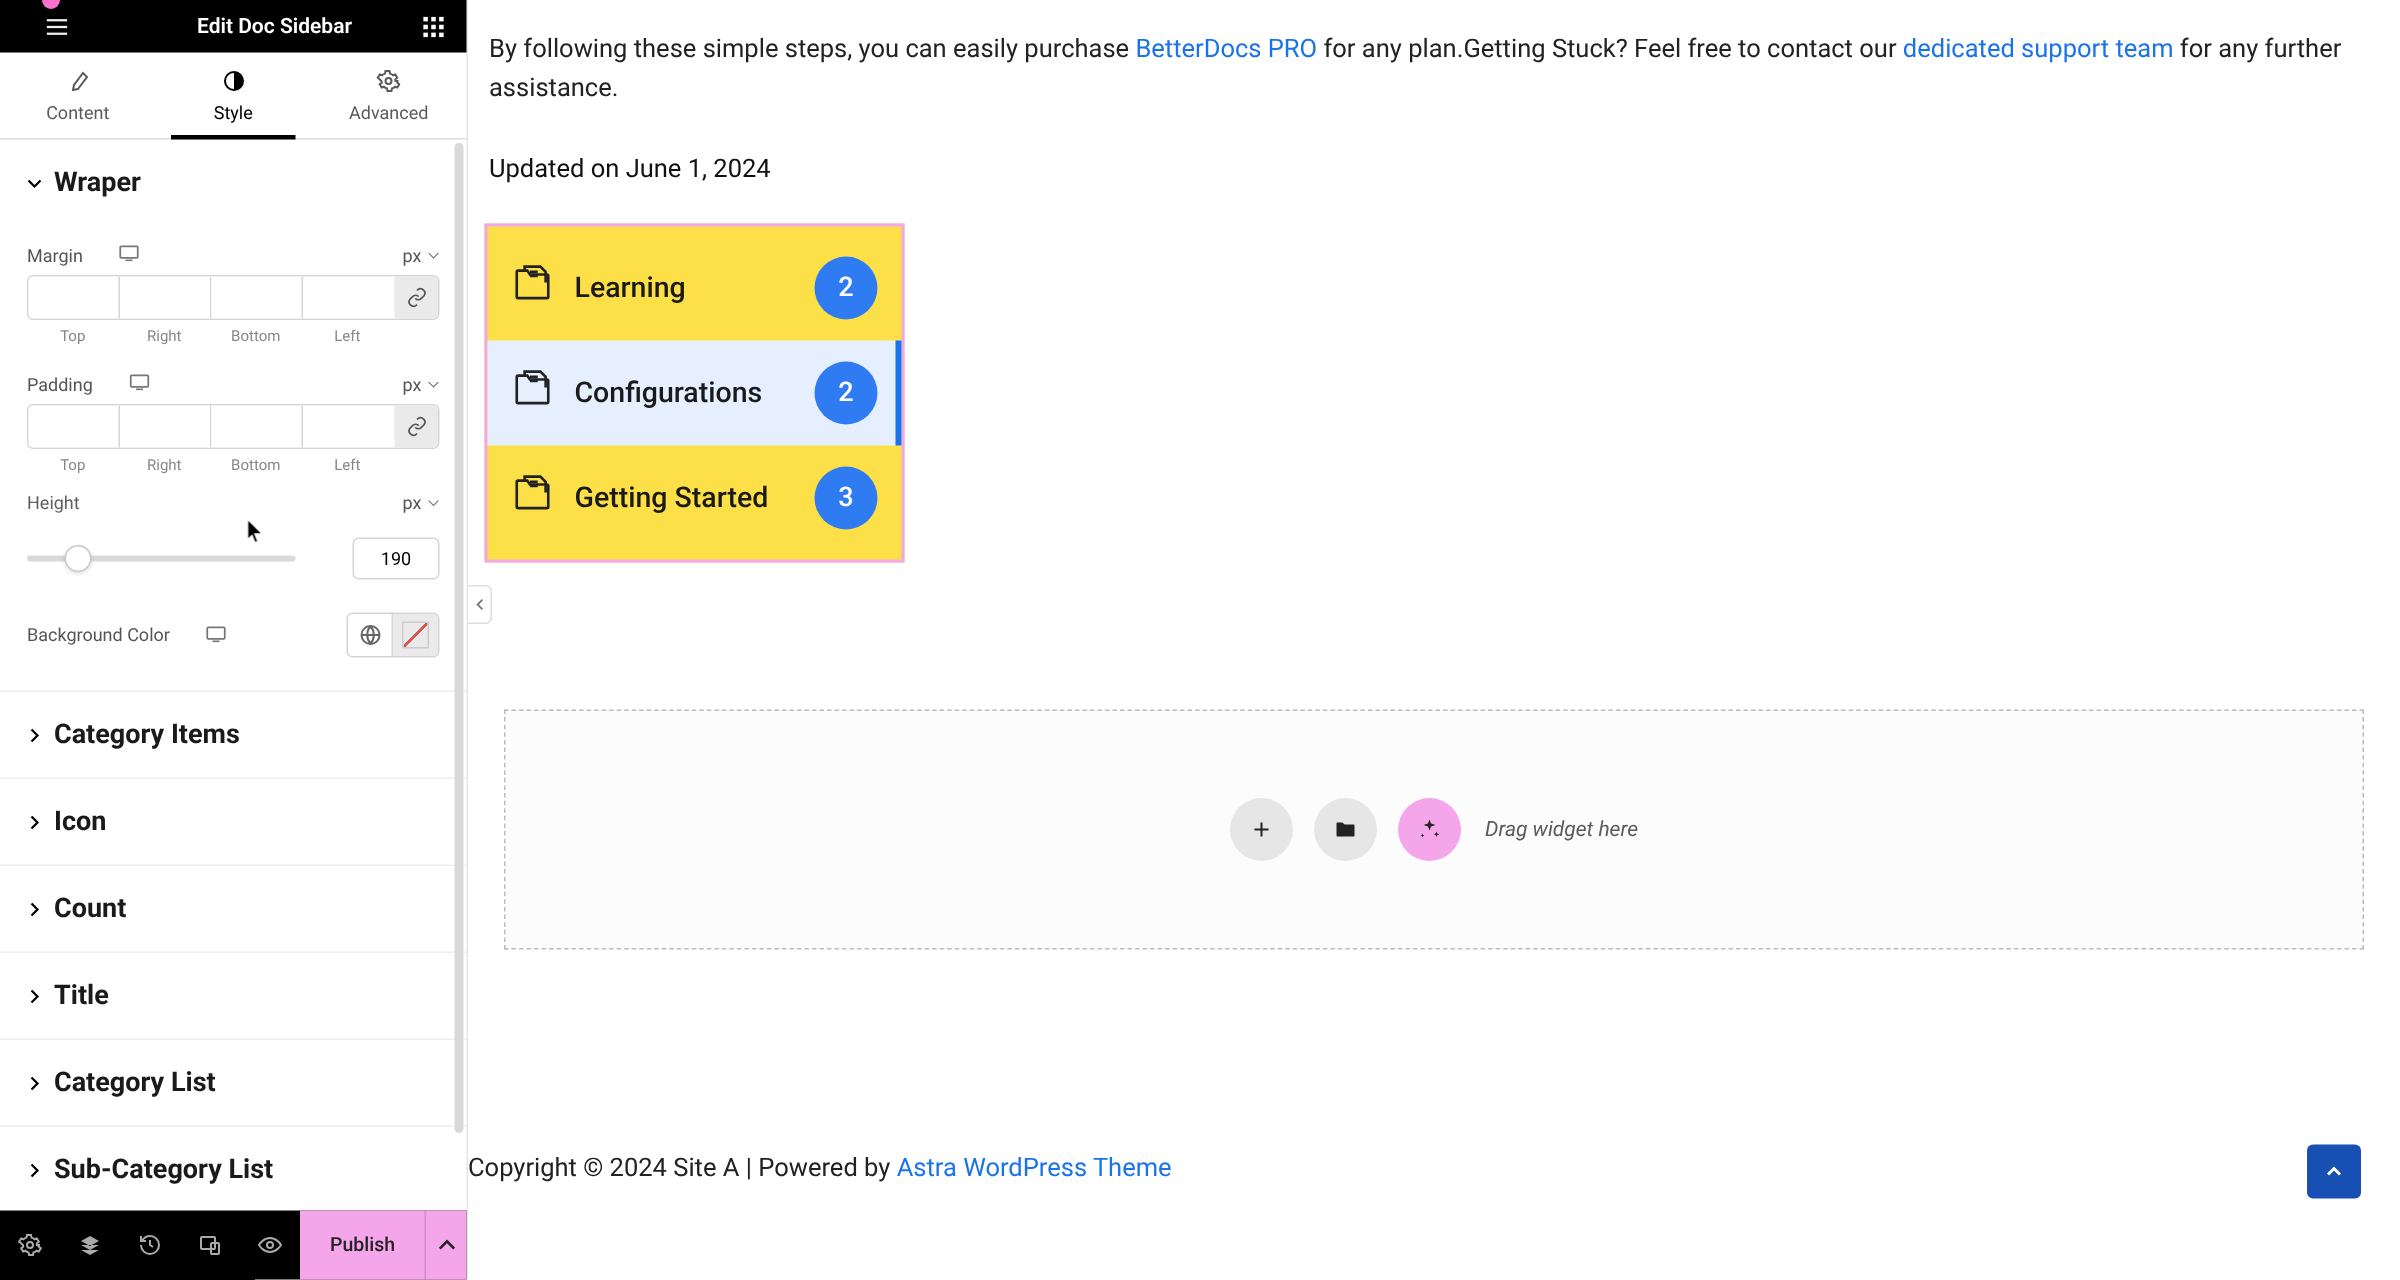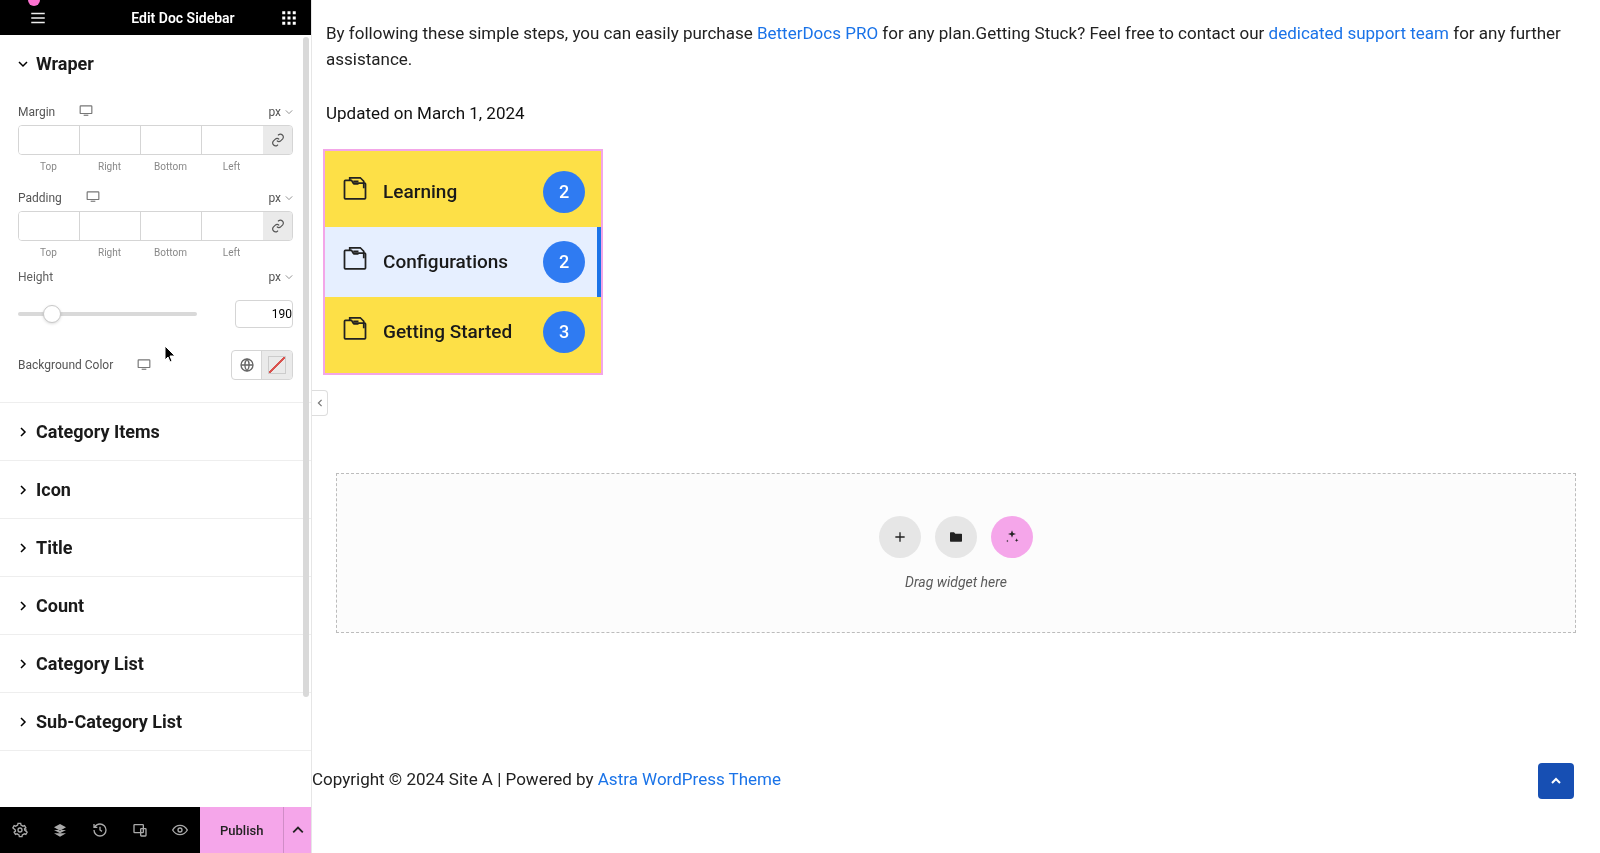--- a/index.html
+++ b/index.html
@@ -35,21 +35,21 @@
 .four-inputs { display: flex; border: 1px solid #d5d5d5; border-radius: 4px; overflow: hidden; }
 .four-inputs input { width: 61px; height: 28px; border: none; border-right: 1px solid #d5d5d5; font-size: 12px; text-align: center; outline: none; }
 .link-btn { width: 32px; display: flex; align-items: center; justify-content: center; background: #eaeaea; }
 .link-btn svg { width: 14px; height: 14px; color: #555; }
 .side-labels { display: flex; margin-top: 6px; font-size: 10px; color: #888; }
 .side-labels span { width: 61px; text-align: center; }
 
 .slider-row { display: flex; align-items: center; gap: 10px; margin-top: 16px; }
 .slider-track { flex: 1; height: 4px; background: #d9d9d9; border-radius: 2px; position: relative; }
 .slider-thumb { position: absolute; top: 50%; transform: translate(-50%, -50%); width: 18px; height: 18px; border-radius: 50%; background: #fff; border: 1px solid #c8c8c8; box-shadow: 0 1px 3px rgba(0,0,0,.15); }
-.slider-value { width: 58px; height: 28px; border: 1px solid #d5d5d5; border-radius: 4px; text-align: right; font-size: 12px; margin-left: 28px; }
+.slider-value { width: 58px; height: 28px; border: 1px solid #d5d5d5; border-radius: 4px; text-align: center; font-size: 12px; margin-left: 28px; }
 
 .bg-color-row { display: flex; align-items: center; justify-content: space-between; margin-top: 22px; }
 .bg-controls { display: flex; border: 1px solid #d5d5d5; border-radius: 4px; overflow: hidden; }
 .bg-controls > div { width: 30px; height: 28px; display: flex; align-items: center; justify-content: center; border-right: 1px solid #d5d5d5; }
 .bg-controls > div:last-child { border-right: none; background: #eaeaea; }
 .none-swatch { width: 18px; height: 18px; border: 1px solid #ccc; background: linear-gradient(to top left, transparent 45%, #d9534f 45%, #d9534f 55%, transparent 55%); }
 
 .sidebar-footer { height: 46px; background: #000; display: flex; align-items: center; }
 .footer-btns { flex: 1; display: flex; }
 .footer-btns > div { width: 40px; height: 46px; display: flex; align-items: center; justify-content: center; color: #aaa; }
@@ -65,21 +65,21 @@
 .text-block a { color: #1a73e8; text-decoration: none; }
 .updated { padding: 30px 14px 0; font-size: 17px; color: #111; }
 .doc-sidebar-widget { margin: 26px 0 0 11px; width: 280px; border: 2px solid #f3a6e8; padding: 6px 0; background: #fde047; }
 .doc-item { display: flex; align-items: center; gap: 14px; padding: 14px 16px; position: relative; }
 .doc-item.active { background: #e6efff; }
 .doc-item.active::after { content: ""; position: absolute; right: 0; top: 0; bottom: 0; width: 4px; background: #1a73e8; }
 .doc-icon svg { width: 28px; height: 28px; stroke: #222; }
 .doc-title { flex: 1; font-size: 19px; color: #1a1a1a; font-weight: 500; }
 .doc-count { width: 42px; height: 42px; border-radius: 50%; background: #2f7bf2; color: #fff; display: flex; align-items: center; justify-content: center; font-size: 18px; font-weight: 500; }
 
-.drop-zone { margin: 98px 24px 0 24px; border: 1px dashed #bcbcbc; height: 160px; display: flex; flex-direction: column; align-items: center; justify-content: center; gap: 16px; background: #fcfcfc; }
+.drop-zone { margin: 98px 24px 0 24px; border: 1px dashed #bcbcbc; height: 160px; display: flex; flex-direction: row; align-items: center; justify-content: center; gap: 16px; background: #fcfcfc; }
 .drop-actions { display: flex; gap: 14px; }
 .circle-btn { width: 42px; height: 42px; border-radius: 50%; background: #e6e6e6; display: flex; align-items: center; justify-content: center; }
 .circle-btn.pink { background: #f5a6ea; }
 .circle-btn svg { width: 16px; height: 16px; }
 .drop-text { font-size: 14px; color: #5b5b5b; font-style: italic; }
 
 .page-footer { position: absolute; bottom: 64px; left: 312px; right: 0; text-align: left; font-size: 17px; color: #222; }
 .page-footer a { color: #1a73e8; text-decoration: none; }
 
 .scroll-top { position: absolute; right: 26px; bottom: 54px; width: 36px; height: 36px; background: #174fb3; border-radius: 4px; display: flex; align-items: center; justify-content: center; color: #fff; }
@@ -109,20 +109,42 @@
           <rect x="3" y="10" width="4" height="4"></rect>
           <rect x="10" y="10" width="4" height="4"></rect>
           <rect x="17" y="10" width="4" height="4"></rect>
           <rect x="3" y="17" width="4" height="4"></rect>
           <rect x="10" y="17" width="4" height="4"></rect>
           <rect x="17" y="17" width="4" height="4"></rect>
         </svg>
     </div>
   </div>
 
+  <div class="tabs">
+    <div class="tab">
+      <svg viewBox="0 0 24 24" fill="none" stroke="currentColor" stroke-width="2">
+          <path d="M12 20l9-12-4-4-9 12-1 5z"></path>
+        </svg>
+      <span>Content</span>
+    </div>
+    <div class="tab active">
+      <svg viewBox="0 0 24 24" fill="currentColor">
+          <circle cx="12" cy="12" r="9" fill="none" stroke="currentColor" stroke-width="2"></circle>
+          <path d="M12 3a9 9 0 010 18z"></path>
+        </svg>
+      <span>Style</span>
+    </div>
+    <div class="tab">
+      <svg viewBox="0 0 24 24" fill="none" stroke="currentColor" stroke-width="2">
+          <circle cx="12" cy="12" r="3"></circle>
+          <path d="M19 12a7 7 0 00-.2-1.7l2-1.5-2-3.4-2.3.9a7 7 0 00-3-1.7L13 2h-4l-.5 2.6a7 7 0 00-3 1.7l-2.3-.9-2 3.4 2 1.5A7 7 0 005 12c0 .6.1 1.1.2 1.7l-2 1.5 2 3.4 2.3-.9a7 7 0 003 1.7L11 22h4l.5-2.6a7 7 0 003-1.7l2.3.9 2-3.4-2-1.5c.1-.6.2-1.1.2-1.7z"></path>
+        </svg>
+      <span>Advanced</span>
+    </div>
+  </div>
 
   <div class="panel-body">
     <div class="sidebar-scrollbar-track">
         <div class="sidebar-scrollbar-thumb"></div>
       </div>
 
     <div class="section">
       <div class="section-header">
         <span class="caret">
             <svg viewBox="0 0 10 10">
@@ -260,31 +282,31 @@
           <span>Icon</span>
         </div>
       </div>
     <div class="section">
         <div class="section-header">
           <span class="caret">
             <svg viewBox="0 0 10 10">
               <path d="M3 1l4 4-4 4" fill="none" stroke="#000" stroke-width="1.5"></path>
             </svg>
           </span>
+          <span>Count</span>
+        </div>
+      </div>
+    <div class="section">
+        <div class="section-header">
+          <span class="caret">
+            <svg viewBox="0 0 10 10">
+              <path d="M3 1l4 4-4 4" fill="none" stroke="#000" stroke-width="1.5"></path>
+            </svg>
+          </span>
           <span>Title</span>
-        </div>
-      </div>
-    <div class="section">
-        <div class="section-header">
-          <span class="caret">
-            <svg viewBox="0 0 10 10">
-              <path d="M3 1l4 4-4 4" fill="none" stroke="#000" stroke-width="1.5"></path>
-            </svg>
-          </span>
-          <span>Count</span>
         </div>
       </div>
     <div class="section">
         <div class="section-header">
           <span class="caret">
             <svg viewBox="0 0 10 10">
               <path d="M3 1l4 4-4 4" fill="none" stroke="#000" stroke-width="1.5"></path>
             </svg>
           </span>
           <span>Category List</span>
@@ -348,21 +370,21 @@
 <div class="collapse-handle">
     <svg width="8" height="10" viewBox="0 0 10 10">
       <path d="M7 1L3 5l4 4" fill="none" stroke="#777" stroke-width="1.5"></path>
     </svg>
   </div>
 
 <div class="canvas">
   <div class="text-block">
     <span>By following these simple steps, you can easily purchase </span><a>BetterDocs PRO</a><span> for any plan.Getting Stuck? Feel free to contact our </span><a>dedicated support team</a><span> for any further assistance.</span>
   </div>
-  <div class="updated">Updated on March 1, 2024</div>
+  <div class="updated">Updated on June 1, 2024</div>
 
   <div class="doc-sidebar-widget">
     <div class="doc-item">
       <span class="doc-icon"><svg viewBox="0 0 32 32" fill="none" stroke-width="2">
             <path d="M4 10V6a1 1 0 011-1h7l2 3h13a1 1 0 011 1v16a1 1 0 01-1 1H5a1 1 0 01-1-1V10z"></path>
             <path d="M10 5V2h12l4 4v8"></path>
             <path d="M14 6h6M14 9h6"></path>
           </svg></span>
       <span class="doc-title">Learning</span>
       <span class="doc-count">2</span>

